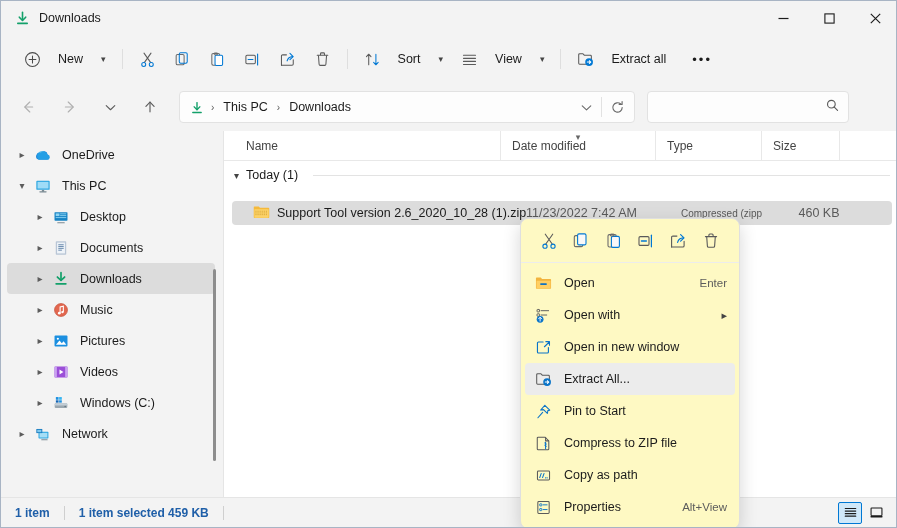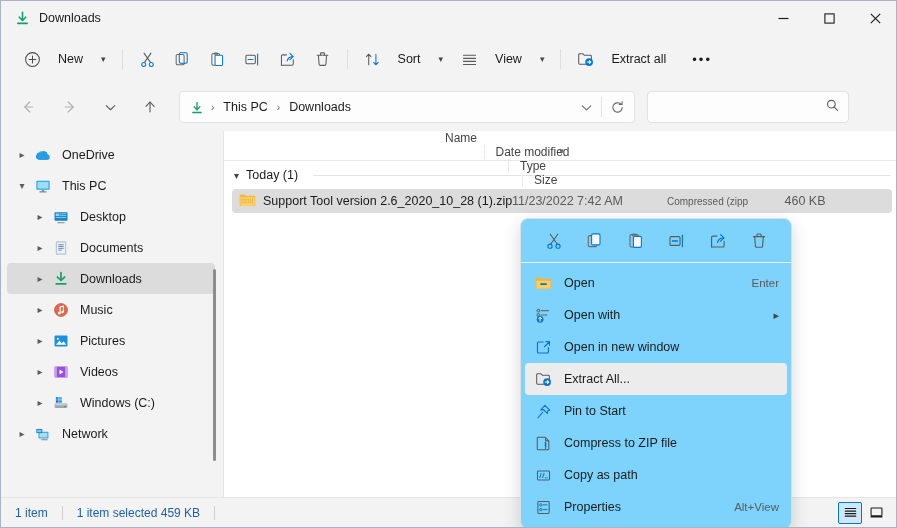--- a/index.html
+++ b/index.html
@@ -173,21 +173,20 @@
     flex: 1;
     background: #ffffff;
     position: relative;
     overflow: hidden;
   }
   #col-header {
     height: 30px;
     display: flex; align-items: center;
     border-bottom: 1px solid #e8e8e8;
     position: relative;
-    flex-direction: column;
   }
   .col {
     font-size: 12px; color: #444;
     padding-left: 11px;
     height: 30px;
     display: flex; align-items: center;
     position: relative;
     border-left: 1px solid #e8e8e8;
   }
   .col:first-child { border-left: none; }
@@ -208,56 +207,57 @@
     padding-left: 10px;
     gap: 7px;
   }
   #group-chev { color: #444; font-size: 10px; }
   #group-label { font-size: 12.5px; color: #1b1b1b; white-space: nowrap; }
   #group-rule { flex: 1; height: 1px; background: #e3e3e3; margin-left: 8px; margin-right: 8px; }
 
   .file-row {
     height: 24px;
     display: flex; align-items: center;
-    margin: 0 6px 0 8px;
+    margin: 12px 6px 0 8px;
     border-radius: 4px;
+    padding-left: 14px;
   }
   .file-row.selected { background: #dcdcdc; }
   .fr-name { width: 276px; display: flex; align-items: center; gap: 7px; padding-left: 7px; }
   .fr-name span { font-size: 12.5px; color: #1b1b1b; white-space: nowrap; }
   .fr-date { width: 155px; font-size: 12.5px; color: #5a5a5a; padding-left: 4px; white-space: nowrap; }
   .fr-type { width: 106px; font-size: 10px; color: #5a5a5a; padding-left: 4px; white-space: nowrap; }
   .fr-size { width: 78px; font-size: 12.5px; color: #5a5a5a; text-align: center; padding-right: 6px; white-space: nowrap; }
 
   
   #statusbar {
     position: absolute; bottom: 0; left: 0;
     width: 897px; height: 30px;
     background: #f3f3f3;
     border-top: 1px solid #e5e5e5;
     display: flex; align-items: center;
   }
-  #status-left { display: flex; align-items: center; padding-left: 14px; }
+  #status-left { display: flex; align-items: center; padding-left: 14px; font-weight: bold; }
   .status-text { font-size: 12px; color: #1f5fa8; white-space: nowrap; }
   .status-sep { width: 1px; height: 14px; background: #cfcfcf; margin: 0 14px; }
   #view-toggles { position: absolute; right: 10px; display: flex; gap: 2px; align-items: center; }
   .vtog {
     width: 24px; height: 22px;
     display: flex; align-items: center; justify-content: center;
     border-radius: 2px;
     color: #1b1b1b;
   }
   .vtog.active { background: #cfe8f9; border: 1px solid #0078d4; }
 
   
   #ctxmenu {
     position: absolute;
     left: 519px; top: 217px;
-    width: 272px; height: 311px;
-    background: #7dd3fc;
+    width: 220px; height: 311px;
+    background: #fef9c3;
     border: 1px solid #dfdfdf;
     border-radius: 8px;
     box-shadow: 0 6px 18px rgba(0,0,0,0.16);
     overflow: hidden;
     z-index: 50;
   }
   #ctx-toolbar {
     height: 44px;
     display: flex; align-items: center; justify-content: space-around;
     padding: 0 12px;

